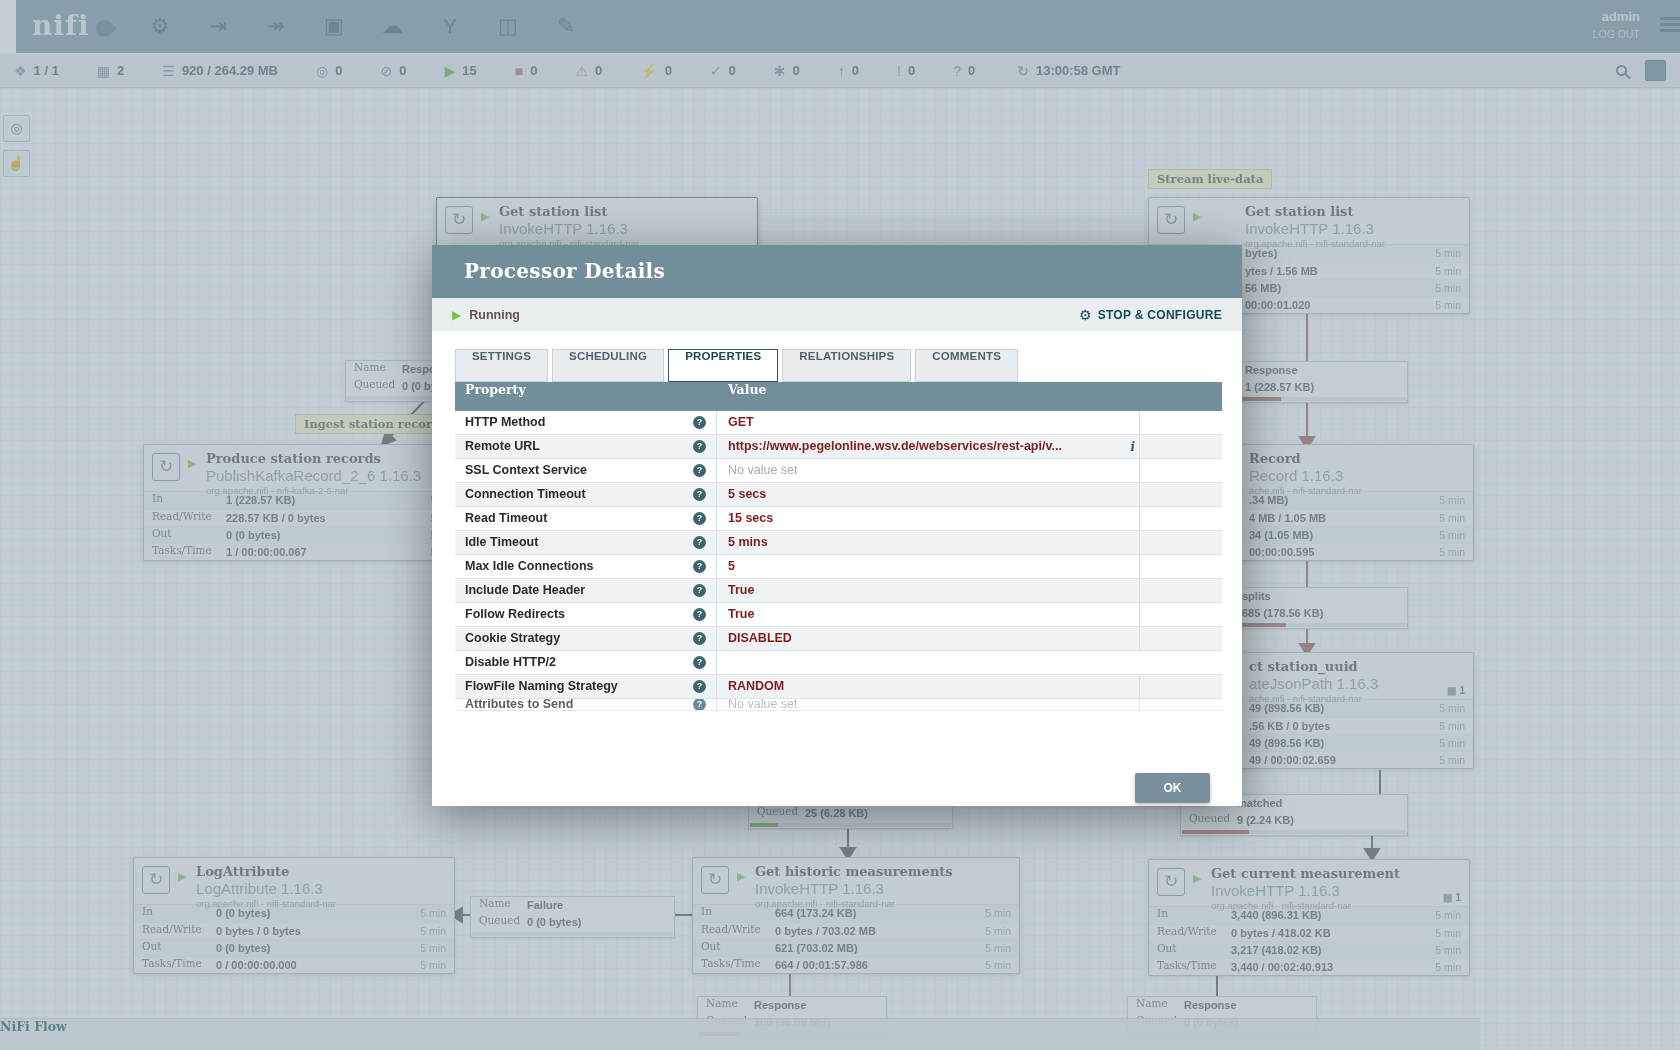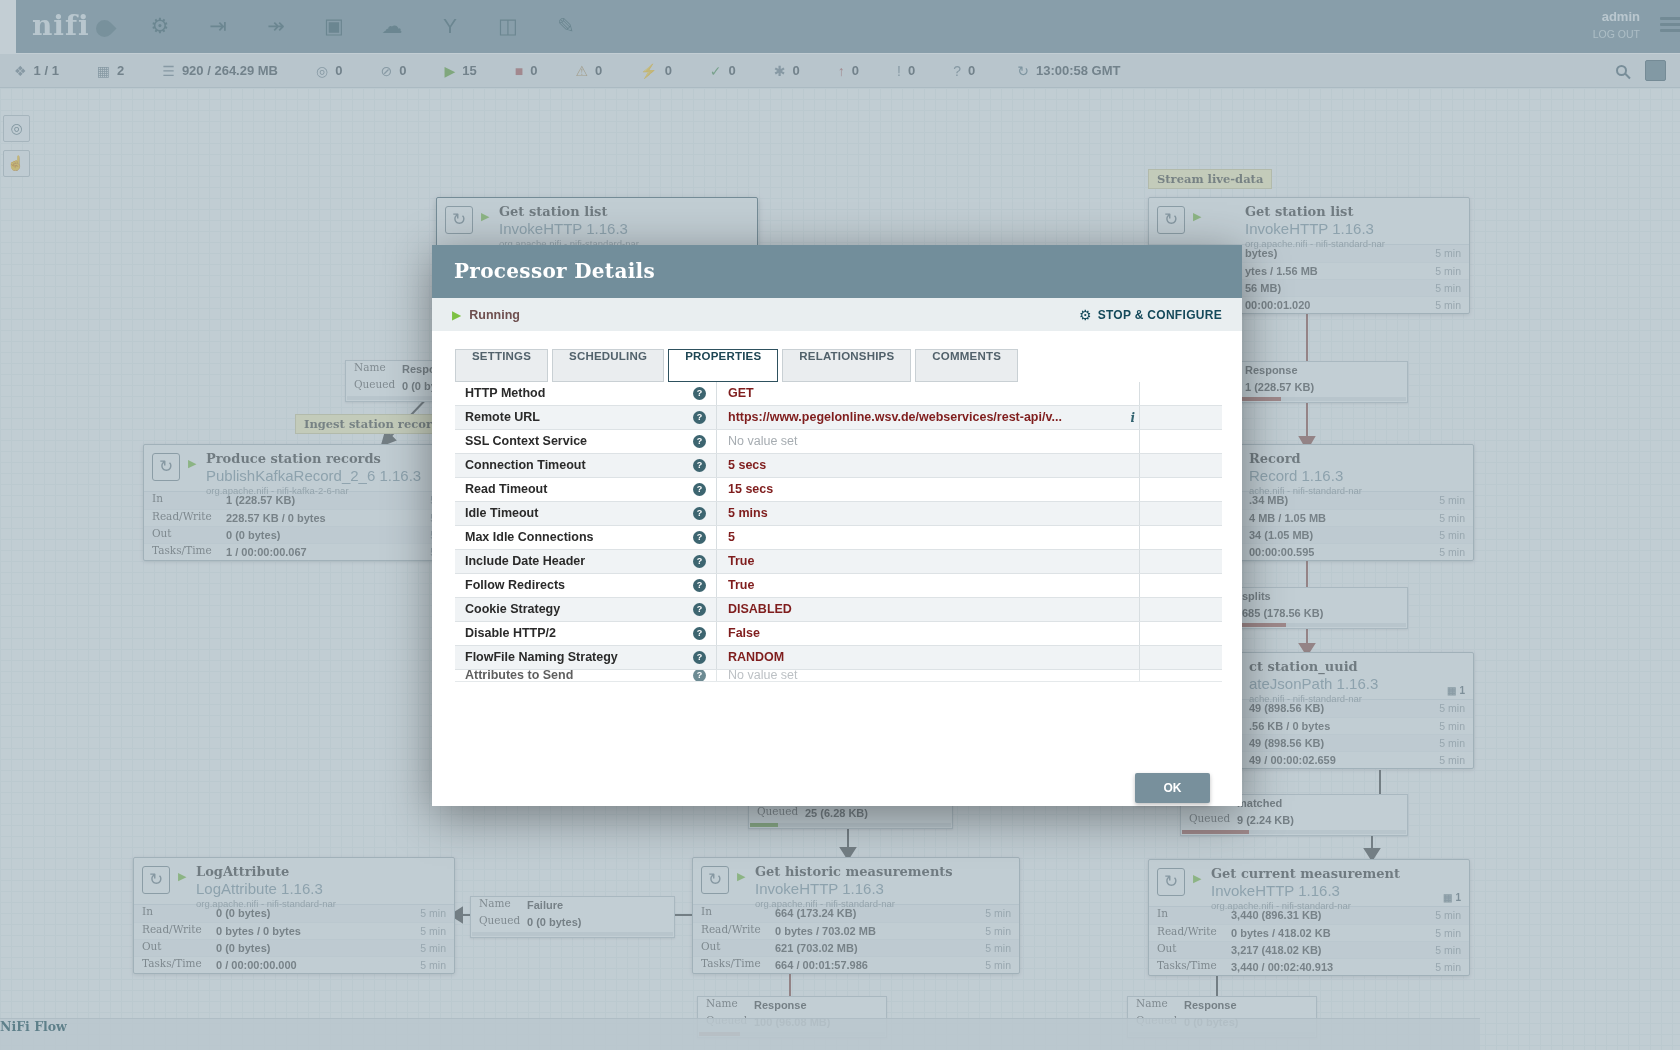--- a/index.html
+++ b/index.html
@@ -84,21 +84,21 @@
 
   
   .crumbbar { position:absolute; left:0; top:1018px; width:1480px; height:32px; background:rgba(233,238,240,.88); border-top:1px solid rgba(200,208,213,.8); z-index:3; display:flex; align-items:flex-start; padding-left:0; }
   .crumbbar span { font:700 12.5px "DejaVu Serif", serif; color:#10454F; }
 
   
   .wash { position:absolute; left:0; top:0; width:1680px; height:1050px; background:rgba(151,170,181,.58); z-index:5; }
 
   
   .dialog { position:absolute; left:432px; top:245px; width:810px; height:561px; background:#fff; box-shadow:0 10px 44px rgba(0,0,0,.4); z-index:10; }
-  .d-header { height:53px; background:#728E9B; color:#fff; font:700 20px "DejaVu Serif", serif; line-height:53px; padding-left:22px; letter-spacing:.3px; }
+  .d-header { height:53px; background:#728E9B; color:#fff; font:700 20px "DejaVu Serif", serif; line-height:53px; padding-left:32px; letter-spacing:.3px; }
   .d-status { height:33px; background:#E9EEF0; display:flex; align-items:center; padding:0 20px; }
   .d-run-ico { color:#7DC142; font-size:12px; margin-right:8px; }
   .d-run-txt { font:700 12.5px "Liberation Sans",sans-serif; color:#6E4F4F; }
   .d-status .sp { flex:1; }
   .d-stopcfg { display:flex; align-items:center; cursor:pointer; }
   .d-stopcfg i { font-style:normal; font-size:14px; color:#14495A; margin-right:6px; }
   .d-stopcfg b { font:700 12px "Liberation Sans",sans-serif; color:#14495A; letter-spacing:.3px; }
   .d-tabs { display:flex; gap:4px; margin:18px 0 0 23px; }
   .d-tab { height:33px; line-height:31px; padding:0 16px; background:#EAEDEF; border:1px solid #C9D0D4; font:700 11.5px "Liberation Sans",sans-serif; color:#51616B; letter-spacing:.2px; cursor:pointer; }
   .d-tab.active { background:#fff; border-color:#2E515E; color:#1E4654; }
@@ -614,20 +614,24 @@
   </div>
   <div class="d-tabs">
     <div class="d-tab">SETTINGS</div>
     <div class="d-tab">SCHEDULING</div>
     <div class="d-tab active">PROPERTIES</div>
     <div class="d-tab">RELATIONSHIPS</div>
     <div class="d-tab">COMMENTS</div>
   </div>
 
   <div class="p-table">
+    <div class="t-head">
+      <div class="ph">Property</div>
+      <div class="vh">Value</div>
+    </div>
     <div class="t-body">
       <div class="tr">
         <div class="td-p">
             <span class="pn">HTTP Method</span>
             <span class="help">?</span>
           </div>
         <div class="td-v">
             <span class="vv">GET</span>
           </div>
         <div class="td-x"></div>
@@ -721,23 +725,20 @@
         <div class="td-v">
             <span class="vv">DISABLED</span>
           </div>
         <div class="td-x"></div>
       </div>
       <div class="tr">
         <div class="td-p">
             <span class="pn">Disable HTTP/2</span>
             <span class="help">?</span>
           </div>
-        <div class="td-v">
-            <span class="vv">False</span>
-          </div>
         <div class="td-x"></div>
       </div>
       <div class="tr">
         <div class="td-p">
             <span class="pn">FlowFile Naming Strategy</span>
             <span class="help">?</span>
           </div>
         <div class="td-v">
             <span class="vv">RANDOM</span>
           </div>

